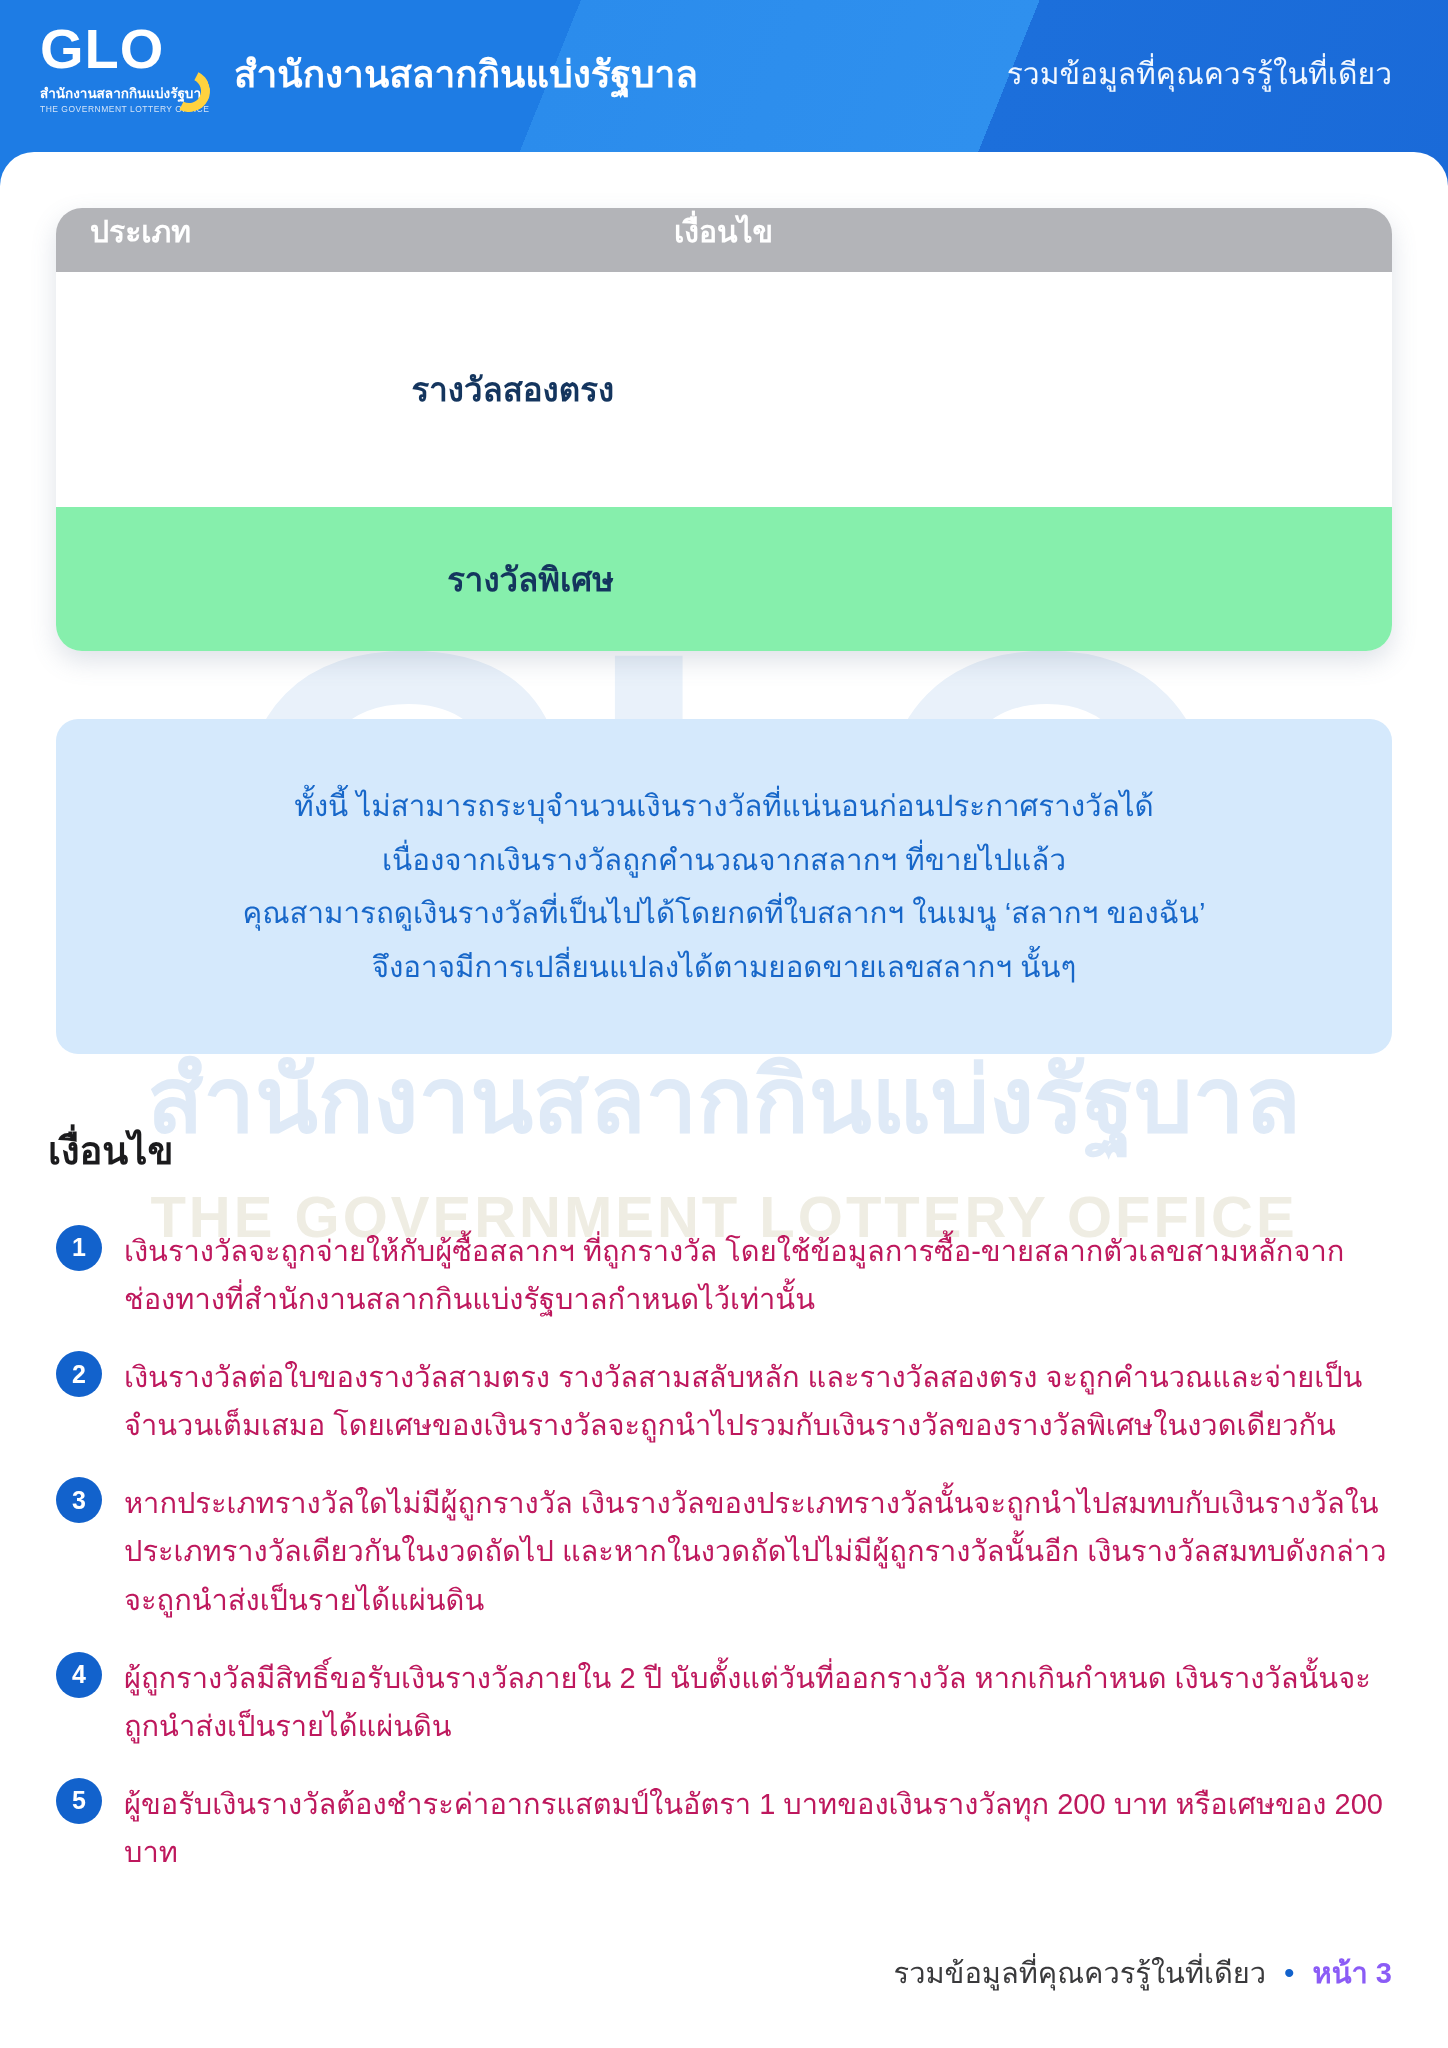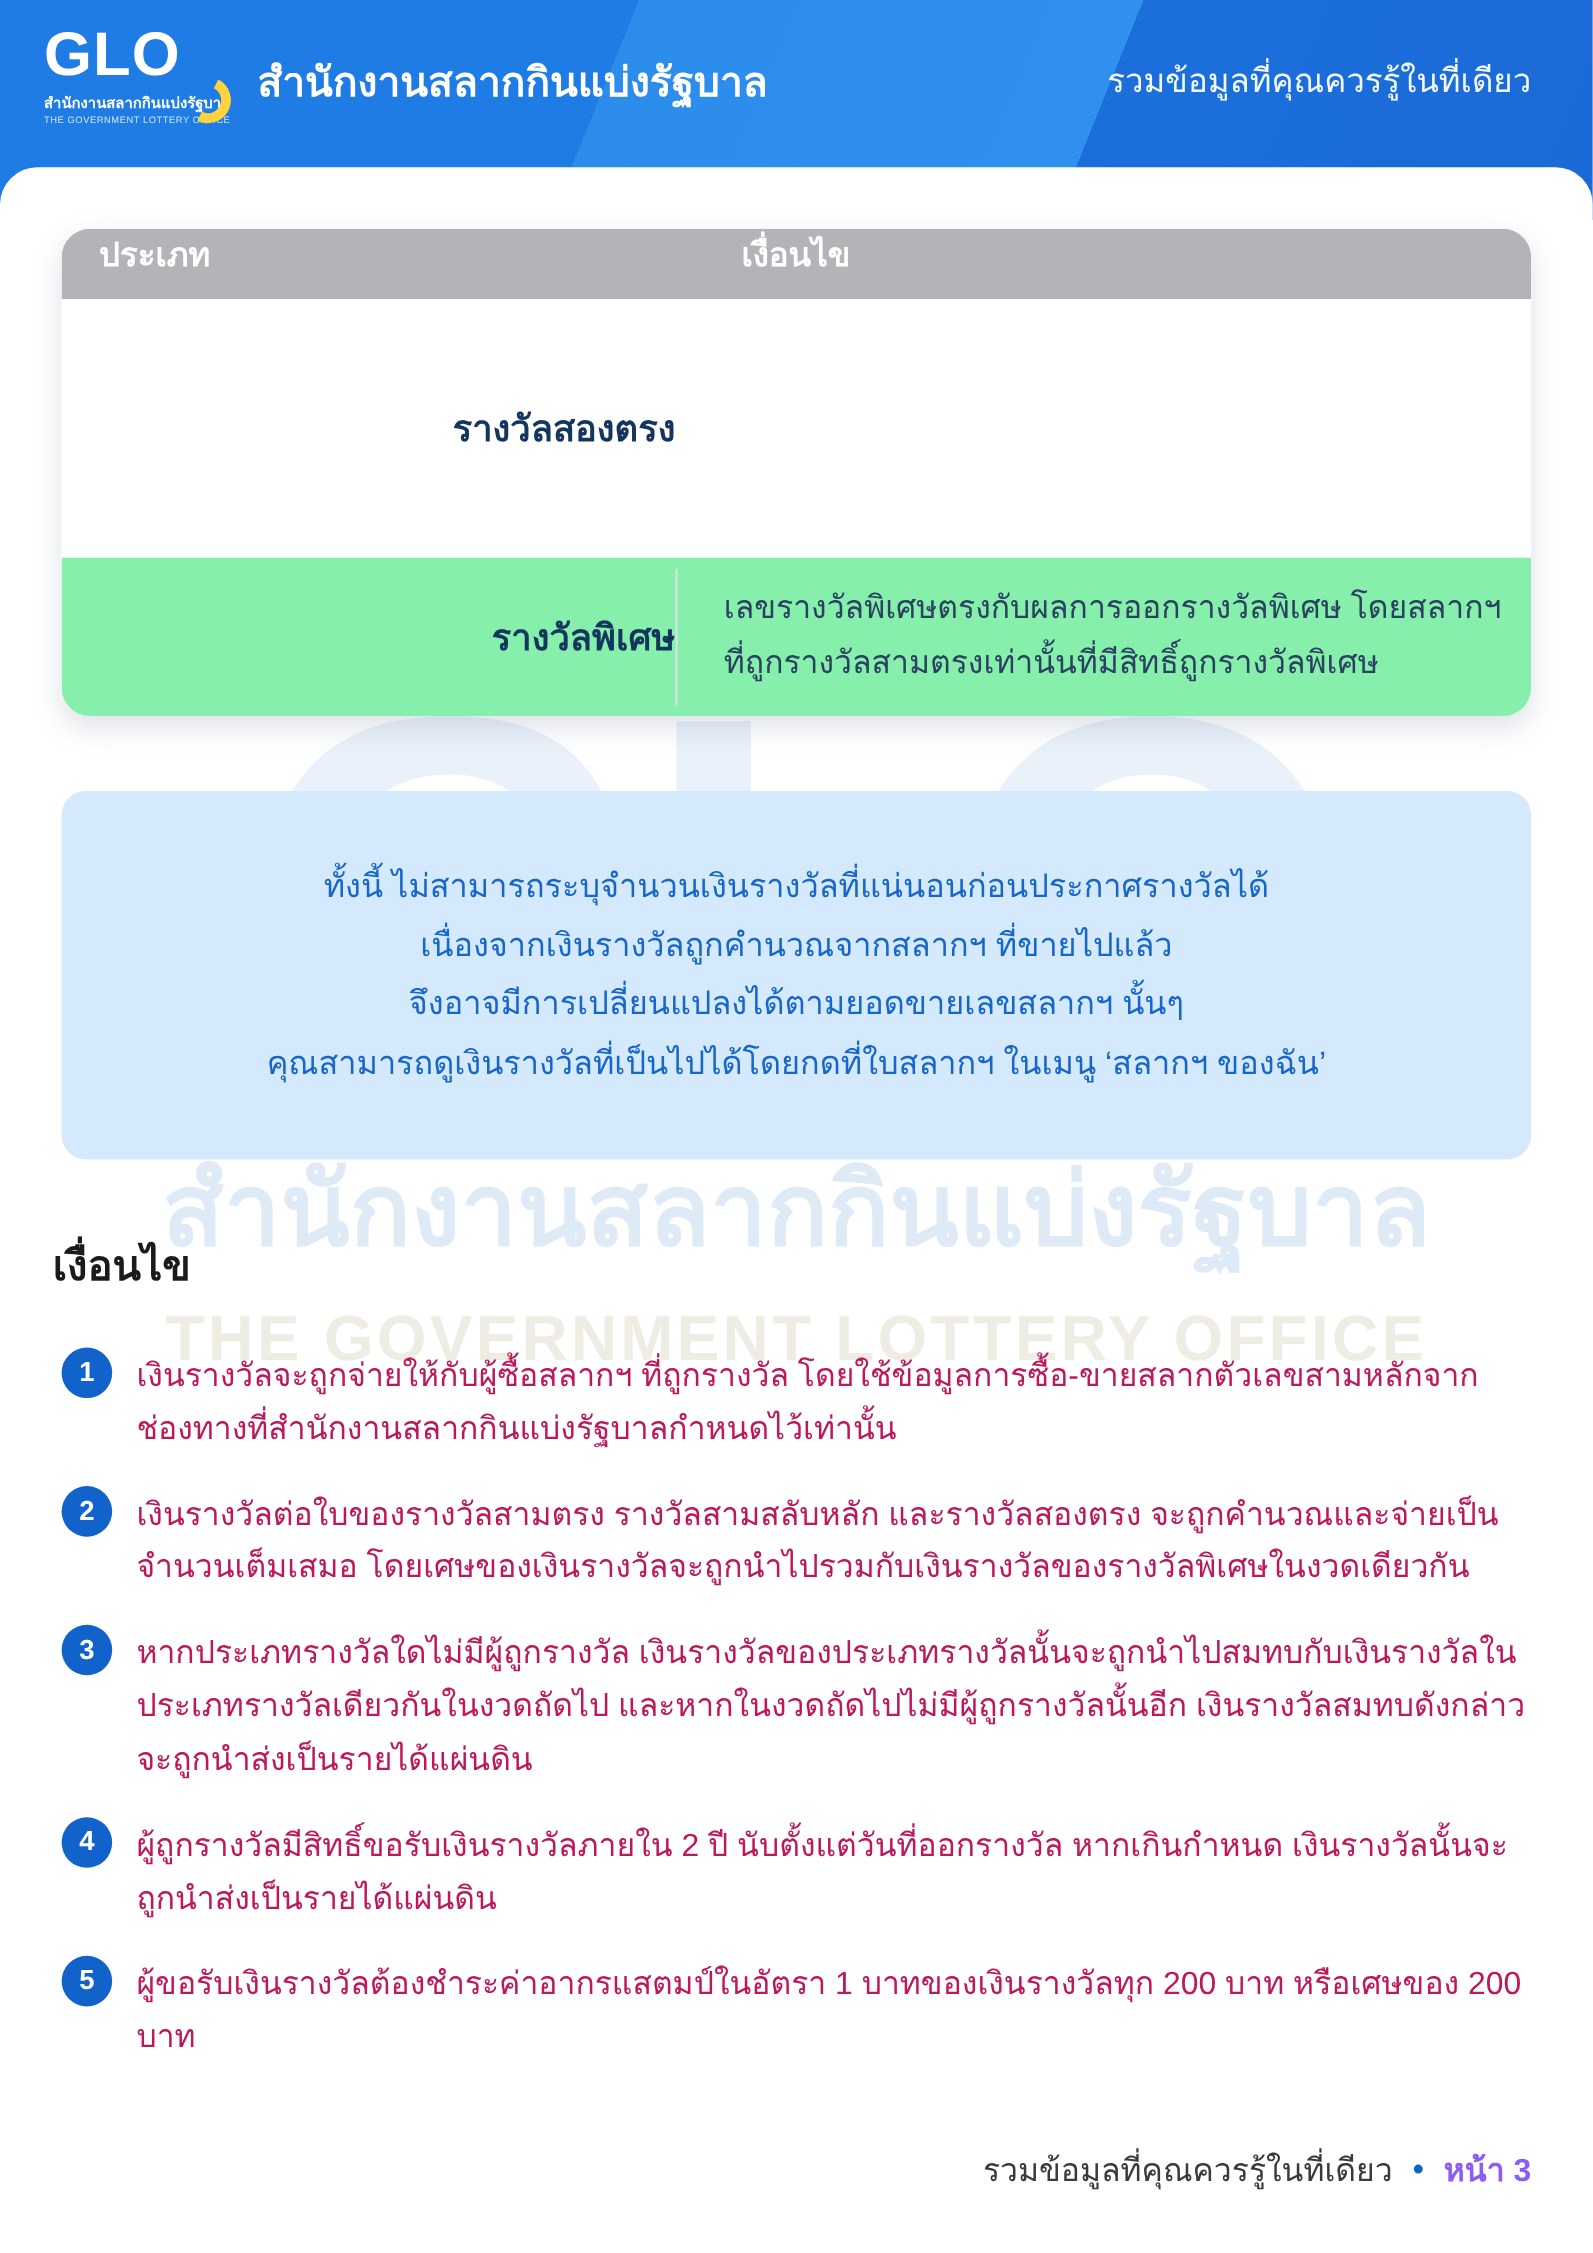--- a/index.html
+++ b/index.html
@@ -153,29 +153,28 @@
     <div class="table-card">
       <div class="t-head">
         <div class="c1">ประเภท</div>
         <div class="c2">เงื่อนไข</div>
       </div>
       <div class="t-row r1">
         <div class="cell-type">รางวัลสองตรง</div>
       </div>
       <div class="t-row r2">
         <div class="cell-type">รางวัลพิเศษ</div>
-        <div class="cell-cond">เลขรางวัลพิเศษตรงกับผลการออกรางวัลพิเศษ โดยสลากฯ ที่ถูกรางวัลสามตรงเท่านั้นที่มีสิทธิ์ถูกรางวัลพิเศษ</div>
       </div>
     </div>
 
     <div class="notice">
       <div>ทั้งนี้ ไม่สามารถระบุจำนวนเงินรางวัลที่แน่นอนก่อนประกาศรางวัลได้</div>
       <div>เนื่องจากเงินรางวัลถูกคำนวณจากสลากฯ ที่ขายไปแล้ว</div>
+      <div>คุณสามารถดูเงินรางวัลที่เป็นไปได้โดยกดที่ใบสลากฯ ในเมนู ‘สลากฯ ของฉัน’</div>
       <div>จึงอาจมีการเปลี่ยนแปลงได้ตามยอดขายเลขสลากฯ นั้นๆ</div>
-      <div>คุณสามารถดูเงินรางวัลที่เป็นไปได้โดยกดที่ใบสลากฯ ในเมนู ‘สลากฯ ของฉัน’</div>
     </div>
 
     <div class="cond-section">
       <div class="cond-heading">เงื่อนไข</div>
       <div class="cond-list">
 
         <div class="cond-item">
           <div class="num-badge">1</div>
           <div class="cond-text">เงินรางวัลจะถูกจ่ายให้กับผู้ซื้อสลากฯ ที่ถูกรางวัล โดยใช้ข้อมูลการซื้อ-ขายสลากตัวเลขสามหลักจากช่องทางที่สำนักงานสลากกินแบ่งรัฐบาลกำหนดไว้เท่านั้น</div>
         </div>

